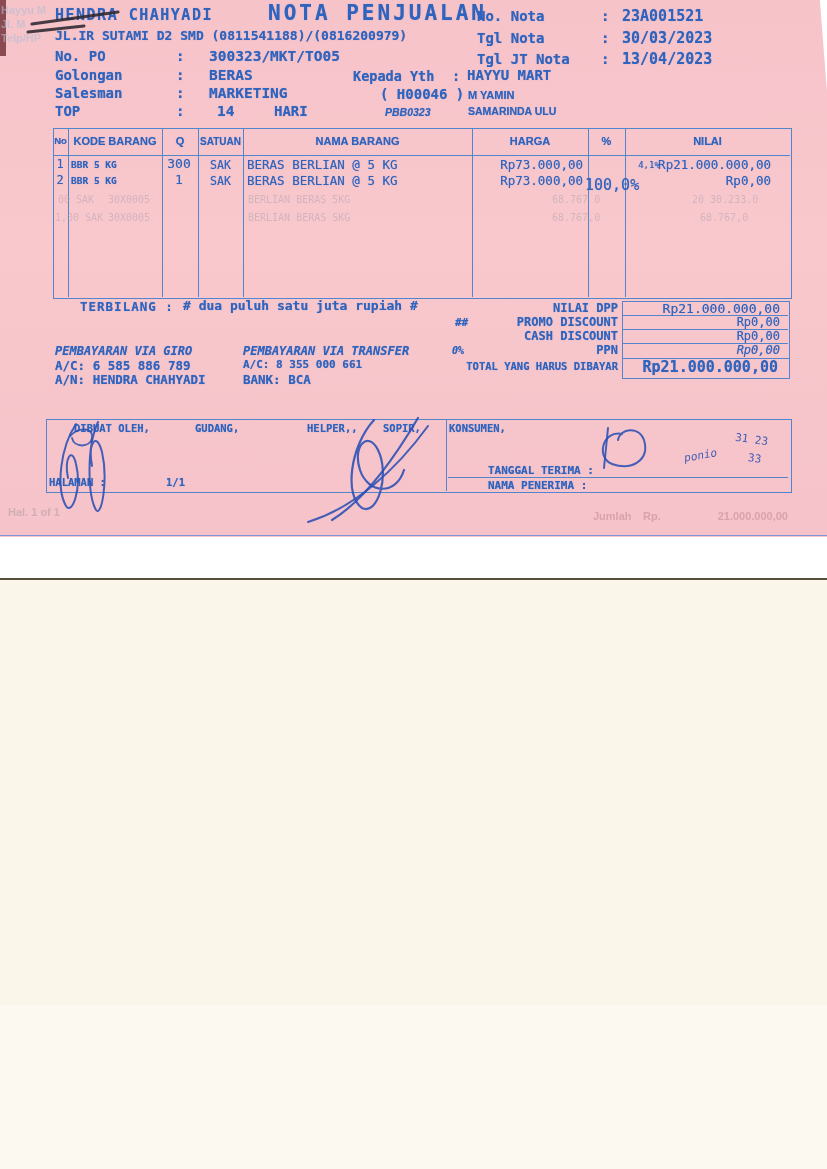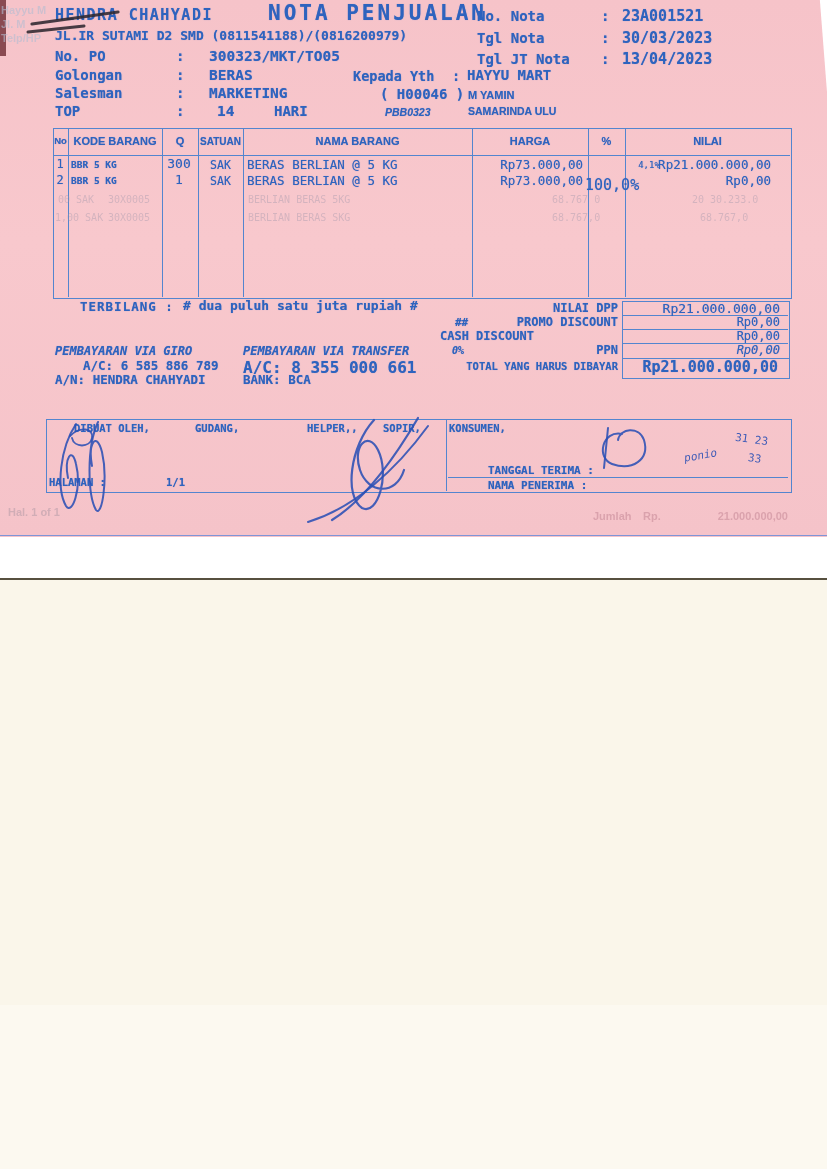--- a/index.html
+++ b/index.html
@@ -141,41 +141,41 @@
     <div class="ghost ghost-gray" style="left:248px;top:212px;">BERLIAN BERAS SKG</div>
     <div class="ghost ghost-gray" style="left:552px;top:212px;">68.767,0</div>
     <div class="ghost ghost-gray" style="left:700px;top:212px;">68.767,0</div>
 
     <div class="t b" style="left:80px;top:300px;font-size:12.5px;letter-spacing:1px;">TERBILANG :</div>
     <div class="t b" style="left:183px;top:299px;font-size:13px;"># dua puluh satu juta rupiah #</div>
 
     <div class="t b" style="left:440px;top:302px;width:178px;font-size:12px;text-align:right;">NILAI DPP</div>
     <div class="t b" style="left:455px;top:317px;font-size:11px;">##</div>
     <div class="t b" style="left:440px;top:316px;width:178px;font-size:12px;text-align:right;">PROMO DISCOUNT</div>
-    <div class="t b" style="left:440px;top:330px;width:178px;font-size:12px;text-align:left;">CASH DISCOUNT</div>
+    <div class="t b" style="left:440px;top:330px;width:178px;font-size:12px;text-align:right;">CASH DISCOUNT</div>
     <div class="t b it" style="left:452px;top:345px;font-size:10px;">0%</div>
     <div class="t b" style="left:440px;top:344px;width:178px;font-size:12px;text-align:right;">PPN</div>
     <div class="t b" style="left:430px;top:361px;width:188px;font-size:10.5px;text-align:right;">TOTAL YANG HARUS DIBAYAR</div>
 
     <div class="box" style="left:622px;top:301px;width:166px;height:56px;"></div>
     <div class="hline" style="left:622px;top:315px;width:166px;"></div>
     <div class="hline" style="left:622px;top:329px;width:166px;"></div>
     <div class="hline" style="left:622px;top:343px;width:166px;"></div>
     <div class="box" style="left:622px;top:358px;width:166px;height:19px;"></div>
 
     <div class="t" style="left:622px;top:302px;width:158px;font-size:13px;text-align:right;">Rp21.000.000,00</div>
     <div class="t" style="left:622px;top:316px;width:158px;font-size:12px;text-align:right;">Rp0,00</div>
     <div class="t" style="left:622px;top:330px;width:158px;font-size:12px;text-align:right;">Rp0,00</div>
     <div class="t it" style="left:622px;top:344px;width:158px;font-size:12px;text-align:right;">Rp0,00</div>
     <div class="t b" style="left:622px;top:359px;width:156px;font-size:15px;text-align:right;">Rp21.000.000,00</div>
 
     <div class="t b it" style="left:55px;top:345px;font-size:12px;">PEMBAYARAN VIA GIRO</div>
     <div class="t b it" style="left:243px;top:345px;font-size:12px;">PEMBAYARAN VIA TRANSFER</div>
-    <div class="t b" style="left:55px;top:359px;font-size:12.5px;margin-left:28px;">A/C: 6 585 886 789</div>
-    <div class="t b" style="left:243px;top:359px;font-size:16px;text-align:right;">A/C: 8 355 000 661</div>
+    <div class="t b" style="left:55px;top:359px;font-size:12.5px;">A/C: 6 585 886 789</div>
+    <div class="t b" style="left:243px;top:359px;font-size:11px;text-align:right;">A/C: 8 355 000 661</div>
     <div class="t b" style="left:55px;top:373px;font-size:12.5px;">A/N: HENDRA CHAHYADI</div>
     <div class="t b" style="left:243px;top:373px;font-size:12.5px;">BANK: BCA</div>
 
 
     <div class="box" style="left:46px;top:419px;width:744px;height:72px;"></div>
     <div class="vline" style="left:446px;top:419px;height:72px;"></div>
     <div class="t b" style="left:74px;top:423px;font-size:10.5px;">DIBUAT OLEH,</div>
     <div class="t b" style="left:195px;top:423px;font-size:10.5px;">GUDANG,</div>
     <div class="t b" style="left:267px;top:423px;font-size:10.5px;padding-left:40px;">HELPER,,</div>
     <div class="t b" style="left:383px;top:423px;font-size:10.5px;">SOPIR,</div>

